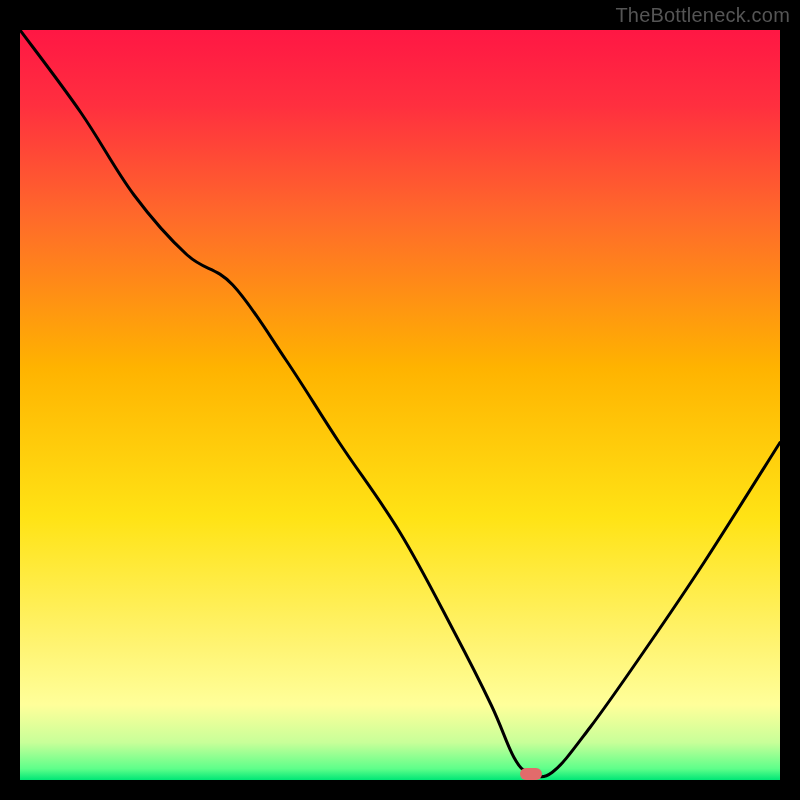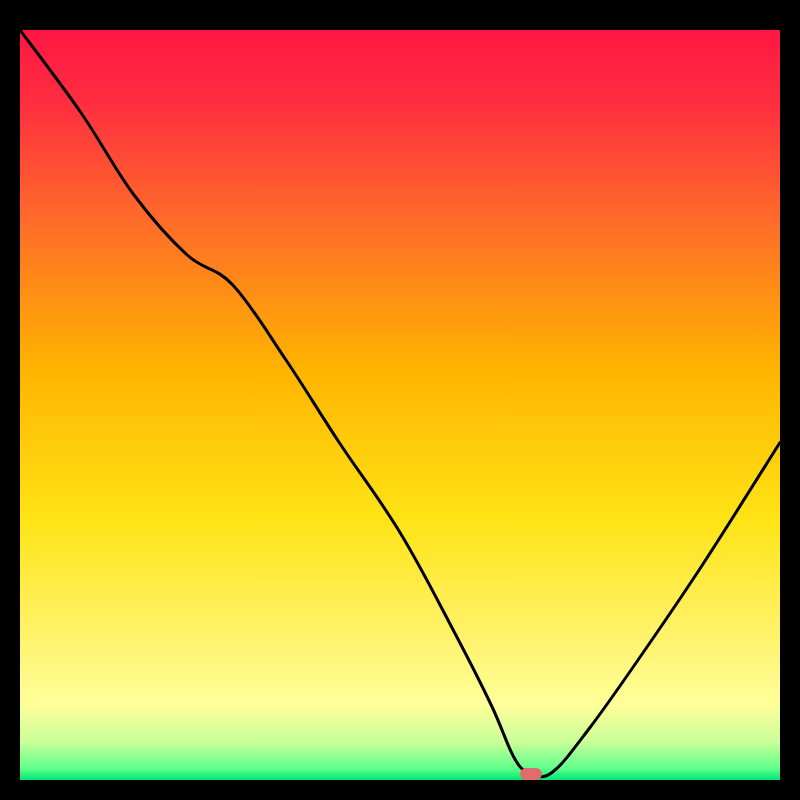--- a/index.html
+++ b/index.html
@@ -54,20 +54,21 @@
     height: 12px;
     border-radius: 6px;
     transform: translate(-50%, -50%);
   }
 </style>
 </head>
 <body>
 
 <div class="outer">
 
+  <div class="watermark">TheBottleneck.com</div>
 
   <div class="plot-frame">
 
     <svg class="gradient" viewBox="0 0 760 750" preserveAspectRatio="none">
       <defs>
         <linearGradient id="bg-grad" x1="0" y1="0" x2="0" y2="1">
 
         <stop offset="0%" stop-color="#ff1744"></stop>
             <stop offset="10%" stop-color="#ff2f3f"></stop>
             <stop offset="25%" stop-color="#ff6a2a"></stop>

